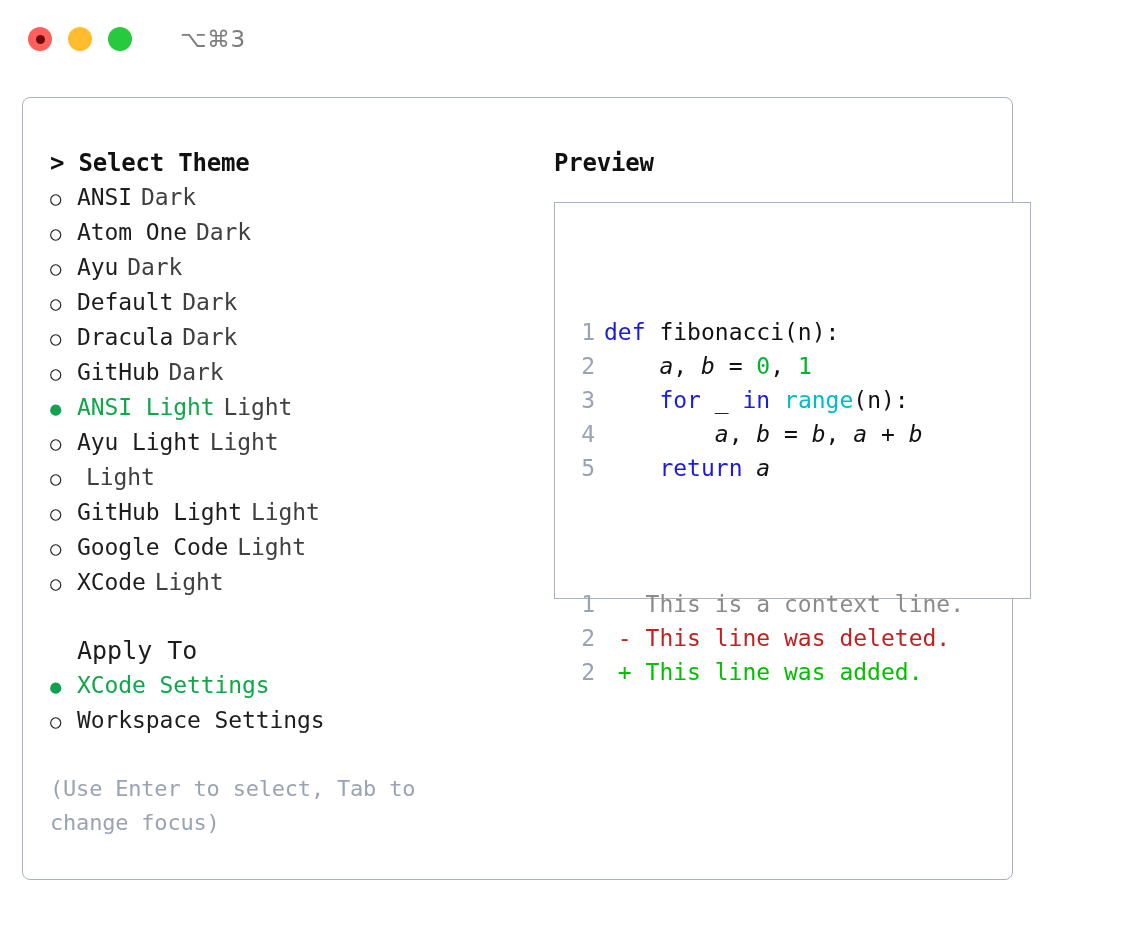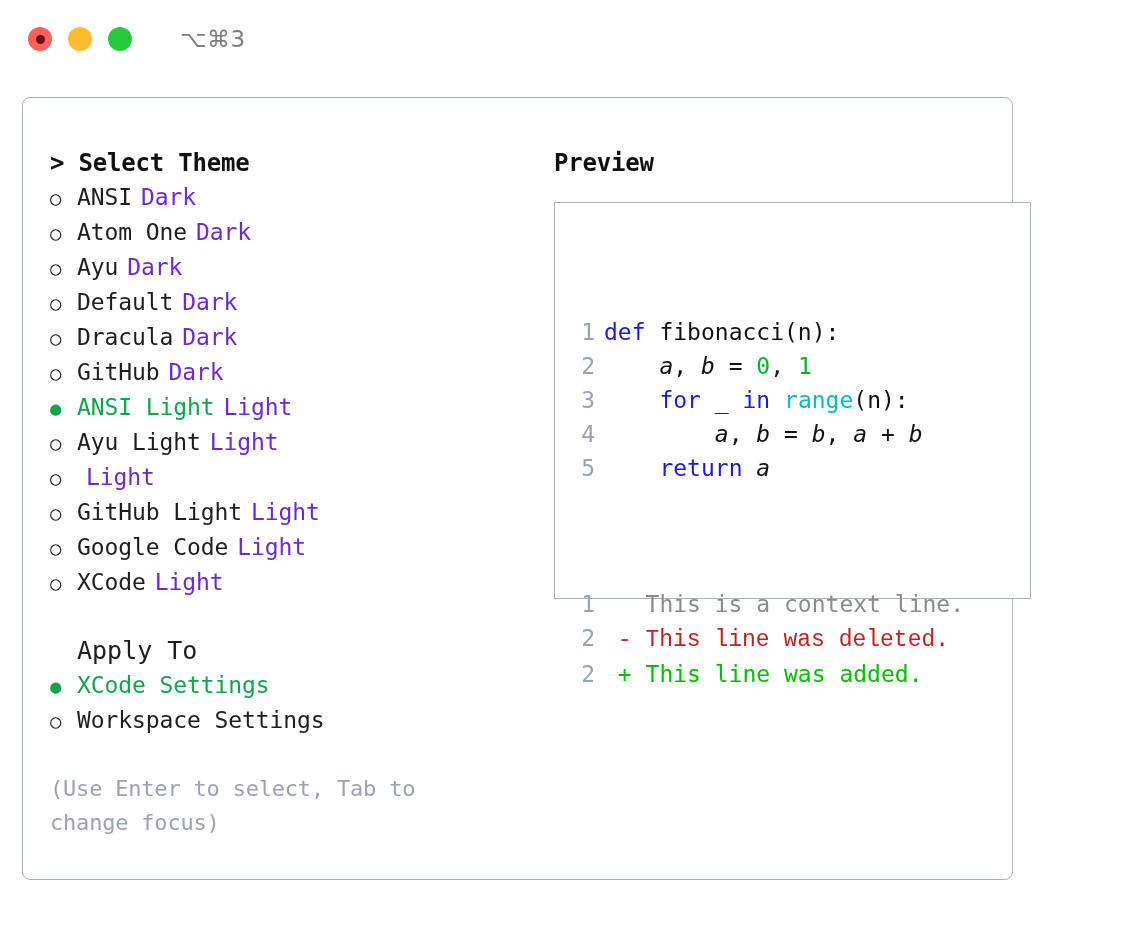--- a/index.html
+++ b/index.html
@@ -114,21 +114,21 @@
   .opt .marker {
     width: 27px;
     flex: 0 0 27px;
     font-size: 19px;
     color: #1d1d1d;
   }
   .opt.selected .marker { color: #12a150; }
   .opt.selected .opt-label { color: #10a64a; }
   .opt .opt-label { color: #1d1d1d; }
   .opt .opt-kind {
-    color: #6d28d9;
+    color: #404040;
     margin-left: 9px;
   }
 
   .apply-block { margin-top: 34px; }
   .apply-head {
     font-size: 25px;
     line-height: 34px;
     color: #1d1d1d;
     padding-left: 27px;
     white-space: pre;
@@ -180,21 +180,21 @@
   .code-text { white-space: pre; }
 
   .tok-kw   { color: #1a1ae0; }
   .tok-fn   { color: #00bcc4; margin-top: 10px; }
   .tok-num  { color: #00b52a; }
   .tok-var  { color: #111111; font-style: italic; }
   .tok-plain{ color: #111111; }
 
   .diff { margin-top: 34px; }
   .diff-ctx { color: #8b8b8b; }
-  .diff-del { color: #c32020; font-family: Liberation Mono, monospace; }
+  .diff-del { color: #c32020; }
   .diff-add { color: #00c000; }
 </style>
 </head>
 <body>
 
 <div class="window">
 
   <div class="titlebar">
     <div class="dot red"></div>
     <div class="dot yellow"></div>

